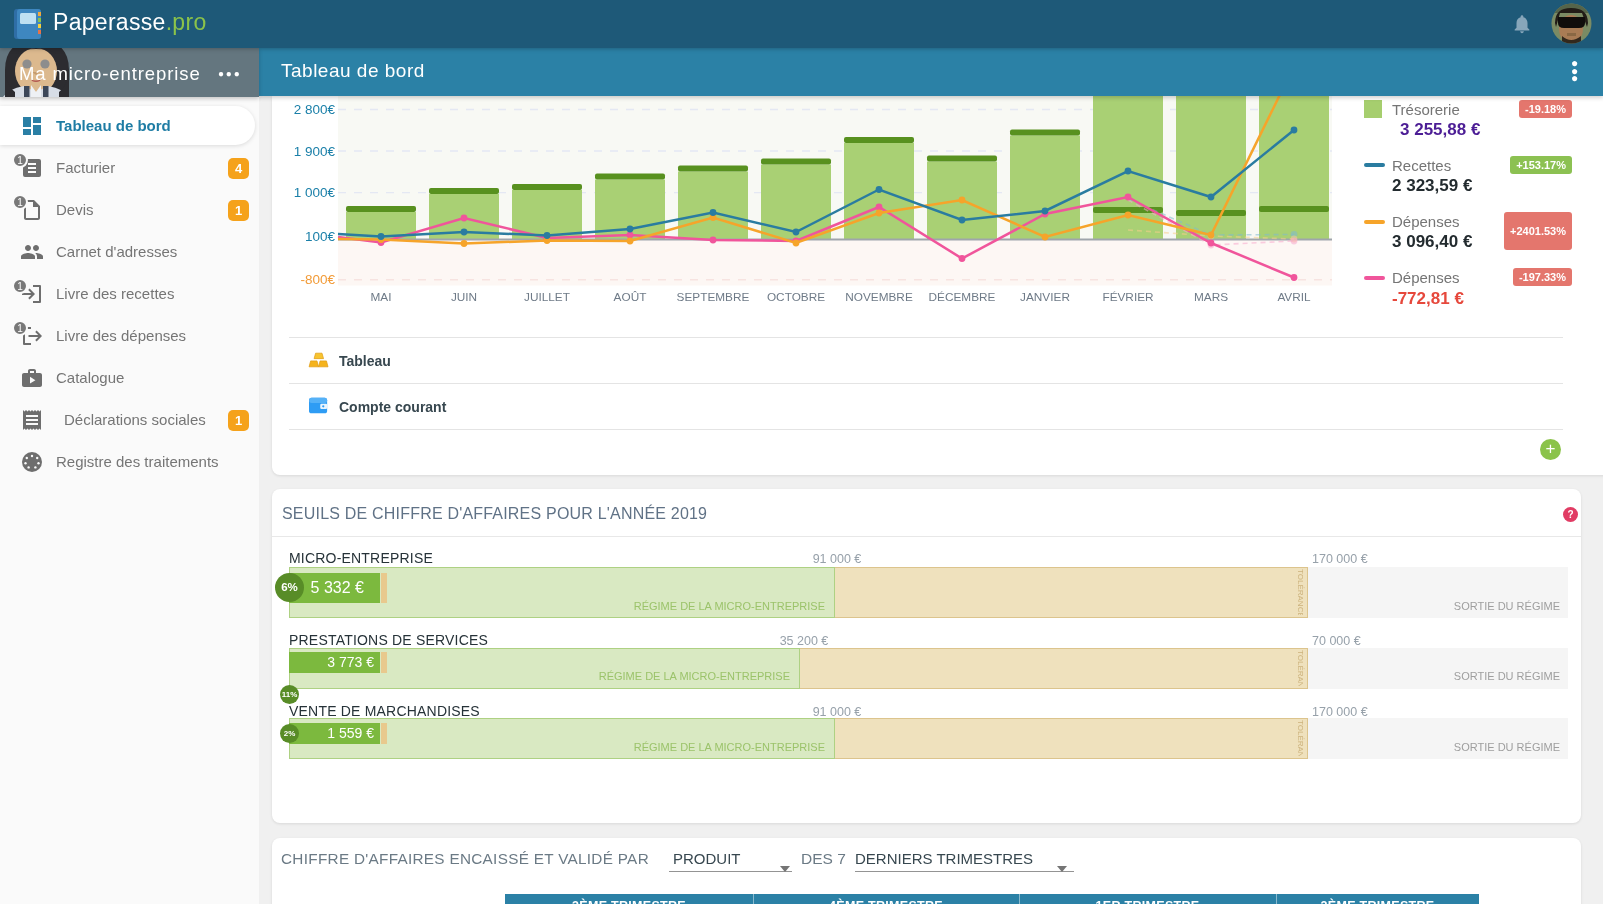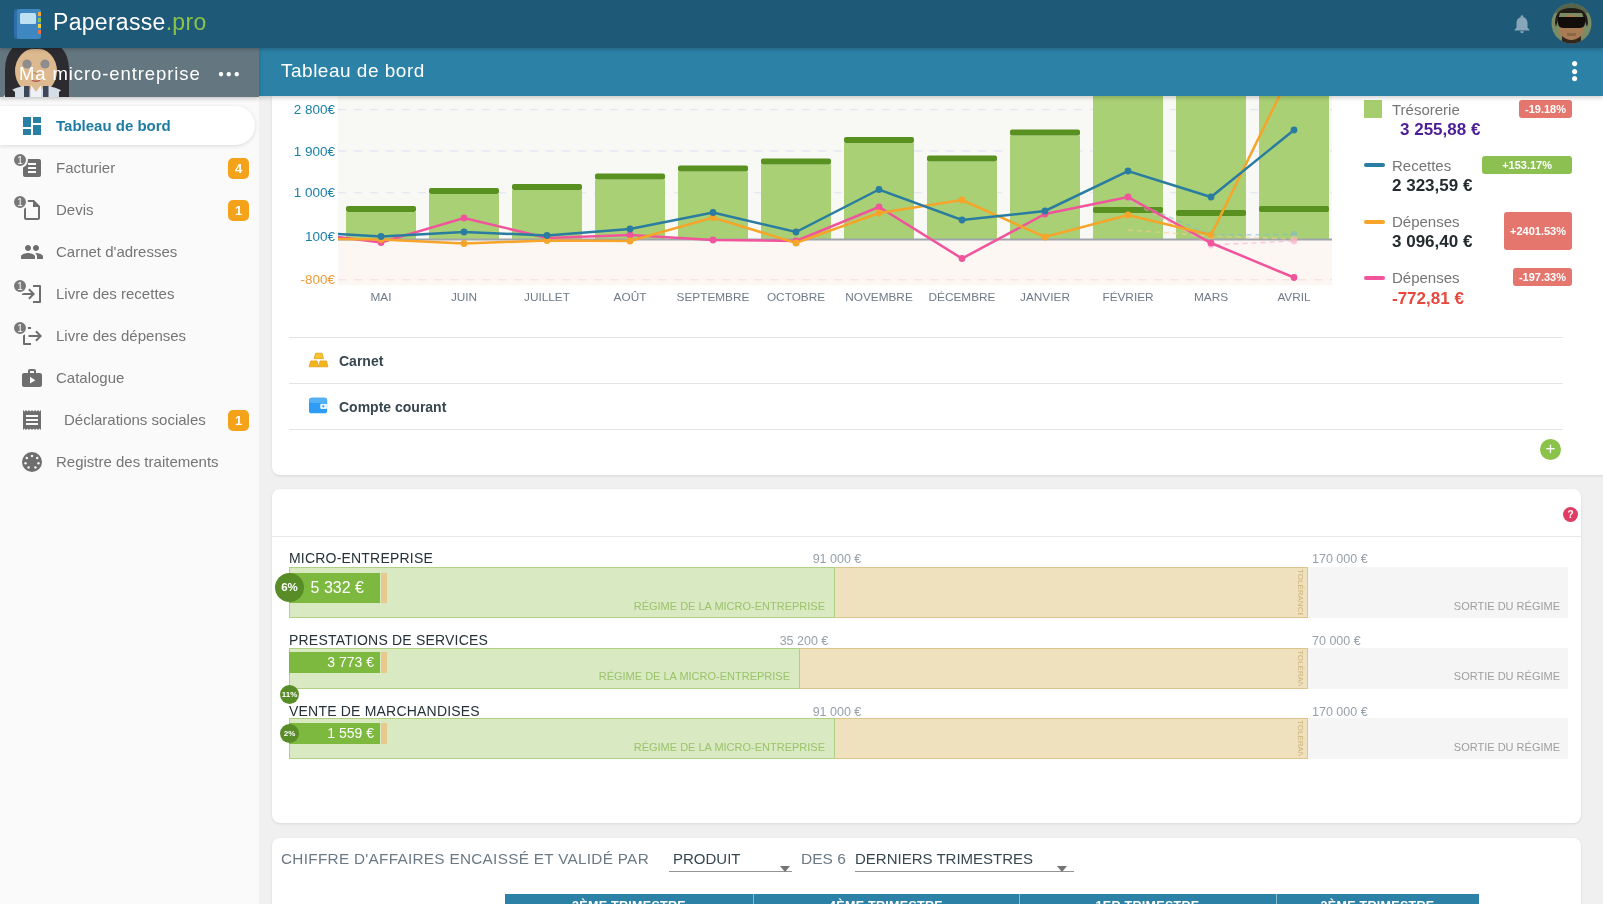--- a/index.html
+++ b/index.html
@@ -226,55 +226,56 @@
 <text x="939" y="205" text-anchor="middle" font-size="11.8" fill="#6e7a87">MARS</text>
 <text x="1022" y="205" text-anchor="middle" font-size="11.8" fill="#6e7a87">AVRIL</text>
 </svg>
     <div class="abs" style="left:1092px;top:3px;width:212px;">
       <div class="abs" style="left:0;top:1px;width:18px;height:18px;background:#a6ce6e;"></div>
       <div class="abs" style="left:28px;top:2px;font-size:15px;color:#757575;">Trésorerie</div>
       <div class="abs" style="right:4px;top:1px;background:#e4766d;color:#fff;font-size:11px;font-weight:bold;border-radius:3px;padding:3px 6px;">-19.18%</div>
       <div class="abs" style="left:36px;top:21px;font-size:17px;font-weight:bold;color:#4c1d95;">3&nbsp;255,88 €</div>
       <div class="abs" style="left:0;top:64px;width:21px;height:3.5px;background:#2a7ca0;border-radius:2px;"></div>
       <div class="abs" style="left:28px;top:58px;font-size:15px;color:#757575;">Recettes</div>
-      <div class="abs" style="right:4px;top:57px;background:#8cc152;color:#fff;font-size:11px;font-weight:bold;border-radius:3px;padding:3px 20px;">+153.17%</div>
+      <div class="abs" style="right:4px;top:57px;background:#8cc152;color:#fff;font-size:11px;font-weight:bold;border-radius:3px;padding:3px 6px;">+153.17%</div>
       <div class="abs" style="left:28px;top:77px;font-size:17px;font-weight:bold;color:#232b2f;">2&nbsp;323,59 €</div>
       <div class="abs" style="left:0;top:121px;width:21px;height:3.5px;background:#f6a42a;border-radius:2px;"></div>
       <div class="abs" style="left:28px;top:114px;font-size:15px;color:#757575;">Dépenses</div>
       <div class="abs" style="right:4px;top:113px;background:#e4766d;color:#fff;font-size:11px;font-weight:bold;border-radius:3px;padding:13px 6px;">+2401.53%</div>
       <div class="abs" style="left:28px;top:133px;font-size:17px;font-weight:bold;color:#232b2f;">3&nbsp;096,40 €</div>
       <div class="abs" style="left:0;top:177px;width:21px;height:3.5px;background:#f0559b;border-radius:2px;"></div>
       <div class="abs" style="left:28px;top:170px;font-size:15px;color:#757575;">Dépenses</div>
       <div class="abs" style="right:4px;top:169px;background:#e4766d;color:#fff;font-size:11px;font-weight:bold;border-radius:3px;padding:3px 6px;">-197.33%</div>
       <div class="abs" style="left:28px;top:190px;font-size:17px;font-weight:bold;color:#e6483c;">-772,81 €</div>
       </div>
     <div class="abs" style="left:17px;top:241px;width:1274px;height:1px;background:#e4e4e4;"></div>
     <div class="abs" style="left:36px;top:254px;width:22px;height:20px;"><svg width="22" height="20" viewBox="0 0 24 22">
           <g fill="#f5b31c" stroke="#e09c12" stroke-width=".8">
             <path d="M8.3 3.5 h7 l1.7 6 H6.6 z" fill="#f7c430"></path>
             <path d="M2.8 12 h7 l1.7 6.5 H1.1 z"></path>
             <path d="M13.2 12 h7 l1.7 6.5 h-10.4 z"></path>
           </g>
         </svg></div>
-    <div class="abs" style="left:67px;top:257px;font-size:14px;font-weight:bold;color:#37474f;">Carnet</div>
+    <div class="abs" style="left:67px;top:257px;font-size:14px;font-weight:bold;color:#37474f;">Tableau</div>
     <div class="abs" style="right:18px;top:257px;font-size:14px;color:#14532d;">148,85 €</div>
     <div class="abs" style="left:17px;top:287px;width:1274px;height:1px;background:#e4e4e4;"></div>
     <div class="abs" style="left:36px;top:300px;width:21px;height:19px;"><svg width="21" height="19" viewBox="0 0 24 22">
           <rect x="1" y="2" width="21" height="18" rx="3" fill="#2e9cf4"></rect>
           <rect x="1" y="2" width="21" height="6" rx="3" fill="#55b1f7"></rect>
           <rect x="14" y="9" width="8" height="6" rx="1.5" fill="#e8f4fd"></rect>
           <circle cx="17.5" cy="12" r="1.3" fill="#2e9cf4"></circle>
         </svg></div>
     <div class="abs" style="left:67px;top:303px;font-size:14px;font-weight:bold;color:#37474f;">Compte courant</div>
     <div class="abs" style="right:18px;top:303px;font-size:14px;color:#455a64;">3&nbsp;107,03 €</div>
     <div class="abs" style="left:17px;top:333px;width:1274px;height:1px;background:#e4e4e4;"></div>
     <div class="abs" style="left:1268px;top:343px;width:21px;height:21px;background:#8bc34a;border-radius:50%;color:#fff;font-size:17px;text-align:center;line-height:20px;">+</div>
   </div>
 
   <div class="abs" style="left:13px;top:393px;width:1309px;height:334px;background:#ffffff;border-radius:8px;box-shadow:0 1px 3px rgba(0,0,0,.1);">
+    <div class="abs" style="left:10px;top:16px;font-size:16px;color:#607286;letter-spacing:.2px;">SEUILS DE CHIFFRE D'AFFAIRES POUR L'ANNÉE 2019</div>
     <div class="abs" style="left:1291px;top:18px;width:15px;height:15px;background:#e13c64;border-radius:50%;color:#fff;font-size:10px;font-weight:bold;text-align:center;line-height:15px;">?</div>
     <div class="abs" style="left:0;top:47px;width:1309px;height:1px;background:#e8e8e8;"></div>
     <div class="abs" style="left:17px;top:61px;font-size:14px;color:#263238;letter-spacing:.2px;">MICRO-ENTREPRISE</div>
     <div class="abs" style="left:565px;top:63px;width:100px;margin-left:-50px;text-align:center;font-size:12.5px;color:#97a1aa;">91&nbsp;000 €</div>
     <div class="abs" style="left:1040px;top:63px;font-size:12.5px;color:#97a1aa;">170&nbsp;000 €</div>
     <div class="abs" style="left:17px;top:78px;width:546px;height:51px;background:#d9e9c2;border:1px solid #aed183;"></div>
     <div class="abs" style="left:563px;top:78px;width:473px;height:51px;background:#efe1bd;border:1px solid #dcc48d;border-left:none;"></div>
     <div class="abs" style="left:1036px;top:78px;width:260px;height:51px;background:#f5f5f5;"></div>
     <div class="abs" style="left:273px;top:111px;width:280px;text-align:right;font-size:11px;color:#9bc36a;white-space:nowrap;">RÉGIME DE LA MICRO-ENTREPRISE</div>
     <div class="abs" style="left:1023px;top:80px;height:46px;overflow:hidden;font-size:8px;color:#ccb27c;writing-mode:vertical-rl;line-height:10px;">TOLÉRANCE</div>
@@ -308,21 +309,21 @@
     <div class="abs" style="left:8px;top:235px;width:19px;height:19px;background:#588c27;border-radius:50%;color:#fff;font-size:8px;font-weight:bold;text-align:center;line-height:19px;">2%</div>
   </div>
 
   <div class="abs" style="left:13px;top:742px;width:1309px;height:166px;background:#ffffff;border-radius:8px 8px 0 0;box-shadow:0 1px 3px rgba(0,0,0,.1);">
     <div class="abs" style="left:9px;top:12px;font-size:15.3px;color:#6b7a85;letter-spacing:.3px;">CHIFFRE D'AFFAIRES ENCAISSÉ ET VALIDÉ PAR</div>
     <div class="abs" style="left:401px;top:12px;font-size:15px;color:#37474f;">PRODUIT</div>
     <div class="abs" style="left:397px;top:33px;width:123px;height:1px;background:#949494;"></div>
     <div class="abs" style="left:508px;top:20px;"><svg width="10" height="6" viewBox="0 0 10 6">
           <path d="M0 0 L10 0 L5 6 Z" fill="#757575"></path>
         </svg></div>
-    <div class="abs" style="left:529px;top:12px;font-size:15.5px;color:#6b7a85;">DES 6</div>
+    <div class="abs" style="left:529px;top:12px;font-size:15.5px;color:#6b7a85;">DES 7</div>
     <div class="abs" style="left:583px;top:12px;font-size:15px;color:#37474f;">DERNIERS TRIMESTRES</div>
     <div class="abs" style="left:583px;top:33px;width:219px;height:1px;background:#949494;"></div>
     <div class="abs" style="left:785px;top:20px;"><svg width="10" height="6" viewBox="0 0 10 6">
           <path d="M0 0 L10 0 L5 6 Z" fill="#757575"></path>
         </svg></div>
     <div class="abs" style="left:233px;top:56px;width:974px;height:60px;background:#2b81a6;">
       <div class="abs" style="left:0;top:5px;width:248px;text-align:center;font-size:12.5px;font-weight:bold;color:#fff;letter-spacing:.3px;">3ÈME TRIMESTRE</div>
       <div class="abs" style="left:248px;top:5px;width:266px;text-align:center;font-size:12.5px;font-weight:bold;color:#fff;letter-spacing:.3px;">4ÈME TRIMESTRE</div>
       <div class="abs" style="left:514px;top:5px;width:257px;text-align:center;font-size:12.5px;font-weight:bold;color:#fff;letter-spacing:.3px;">1ER TRIMESTRE</div>
       <div class="abs" style="left:771px;top:5px;width:203px;text-align:center;font-size:12.5px;font-weight:bold;color:#fff;letter-spacing:.3px;">2ÈME TRIMESTRE</div>

